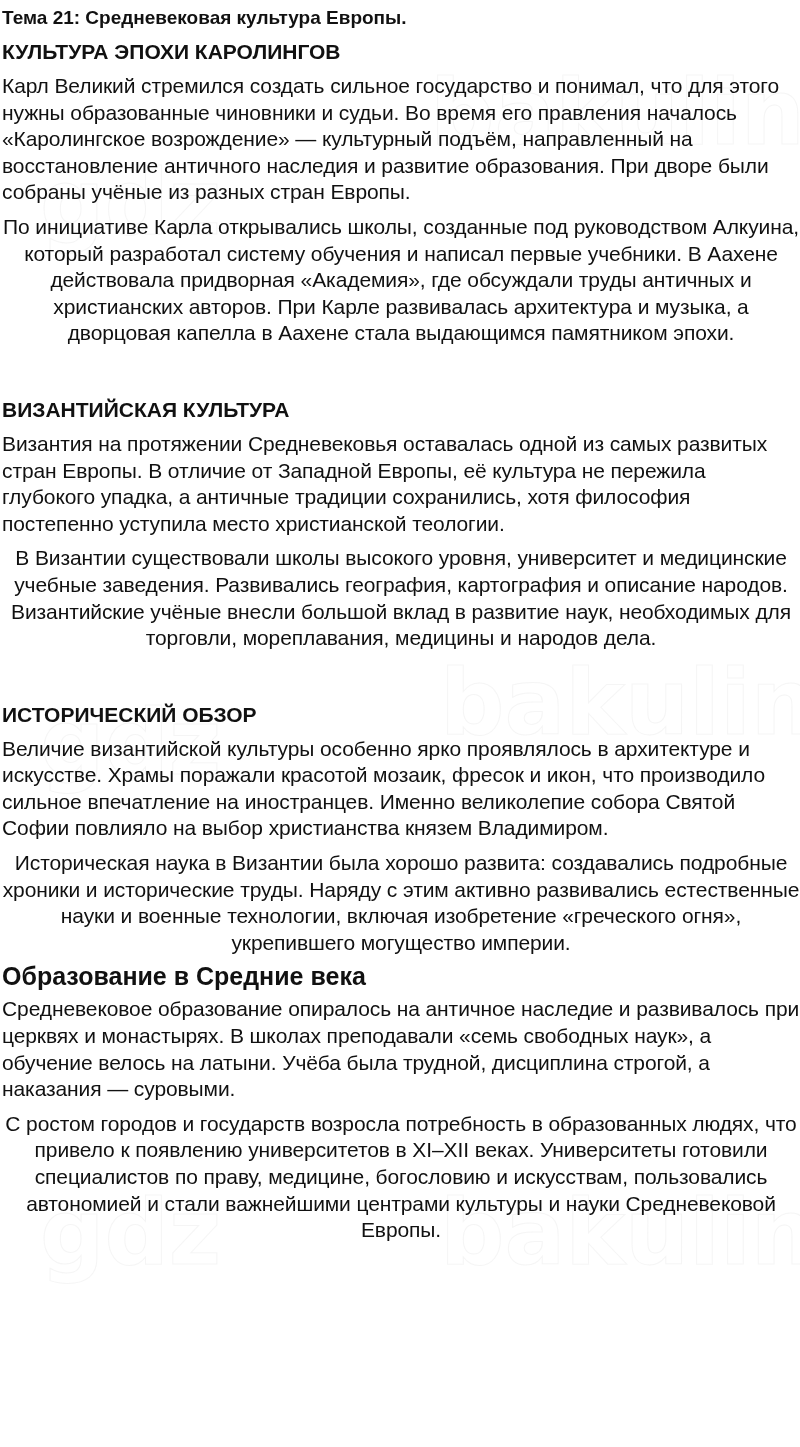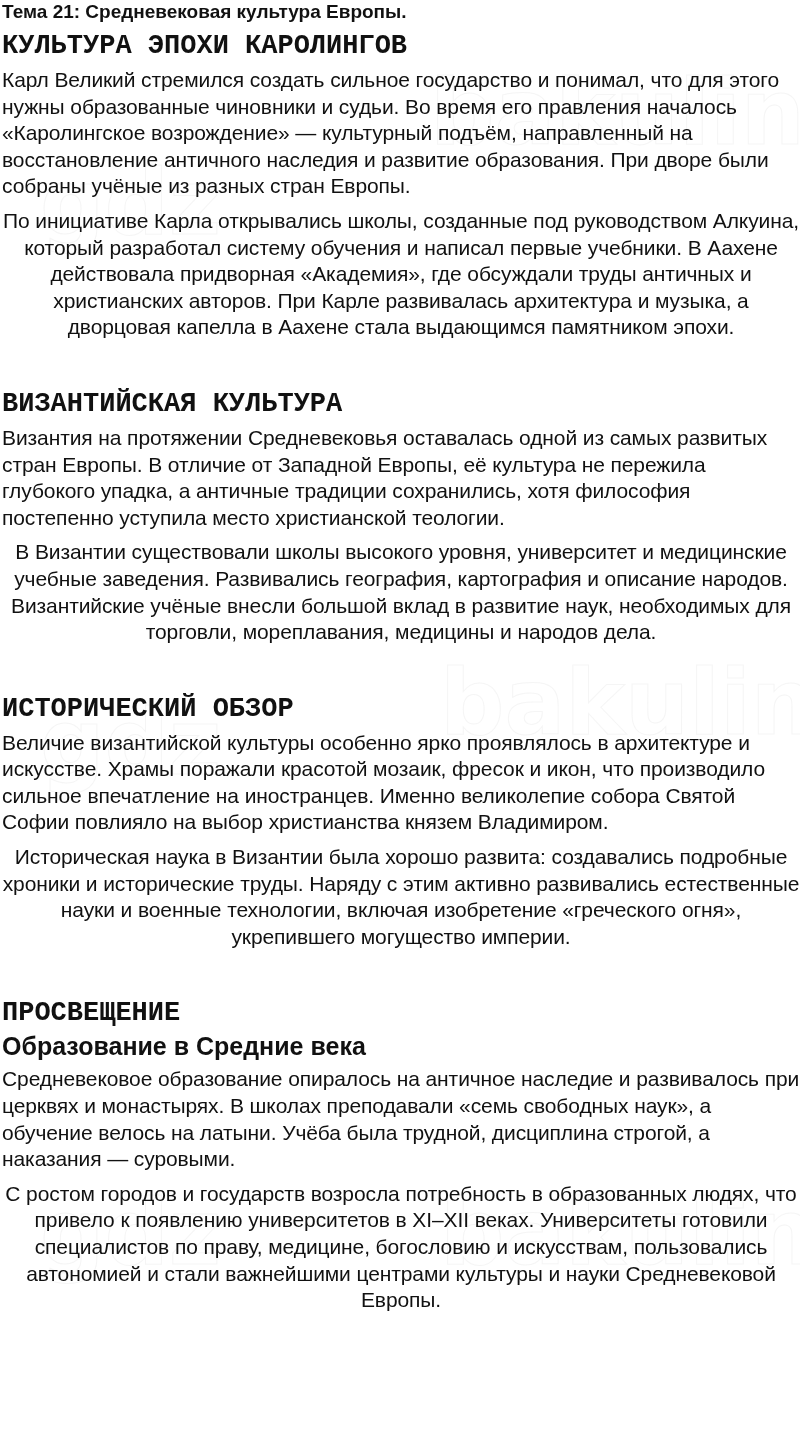--- a/index.html
+++ b/index.html
@@ -18,29 +18,28 @@
     .page {
       position: relative;
       padding: 0 0 0 2px;
       z-index: 1;
     }
     .doc-title {
       font-weight: bold;
       font-size: 19px;
       line-height: 22px;
       margin: 0;
-      padding-top: 1px;
+      padding-top: 7px;
     }
     .section-heading {
       font-weight: bold;
-      font-size: 27px;
+      font-size: 21px;
       line-height: 26px;
       margin: 0;
       text-transform: uppercase;
-      font-family: Liberation Mono, monospace;
     }
     .subheading {
       font-weight: bold;
       font-size: 25px;
       line-height: 24px;
       margin: 0;
     }
     .para {
       font-size: 21px;
       line-height: 26.6px;
@@ -95,18 +94,17 @@
     <p class="para para-gap">В Византии существовали школы высокого уровня, университет и медицинские учебные заведения. Развивались география, картография и описание народов. Византийские учёные внесли большой вклад в развитие наук, необходимых для торговли, мореплавания, медицины и народов дела.</p>
   </section>
 
   <section>
     <h2 class="section-heading section-gap">ИСТОРИЧЕСКИЙ ОБЗОР</h2>
     <p class="para after-heading">Величие византийской культуры особенно ярко проявлялось в архитектуре и искусстве. Храмы поражали красотой мозаик, фресок и икон, что производило сильное впечатление на иностранцев. Именно великолепие собора Святой Софии повлияло на выбор христианства князем Владимиром.</p>
     <p class="para para-gap">Историческая наука в Византии была хорошо развита: создавались подробные хроники и исторические труды. Наряду с этим активно развивались естественные науки и военные технологии, включая изобретение «греческого огня», укрепившего могущество империи.</p>
   </section>
 
   <section>
-    <h2 class="section-heading section-gap">ПРОСВЕЩЕНИЕ</h2>
     <h3 class="subheading after-heading">Образование в Средние века</h3>
     <p class="para after-heading">Средневековое образование опиралось на античное наследие и развивалось при церквях и монастырях. В школах преподавали «семь свободных наук», а обучение велось на латыни. Учёба была трудной, дисциплина строгой, а наказания — суровыми.</p>
     <p class="para para-gap">С ростом городов и государств возросла потребность в образованных людях, что привело к появлению университетов в XI–XII веках. Университеты готовили специалистов по праву, медицине, богословию и искусствам, пользовались автономией и стали важнейшими центрами культуры и науки Средневековой Европы.</p>
   </section>
 </div>
 
 </body></html>

